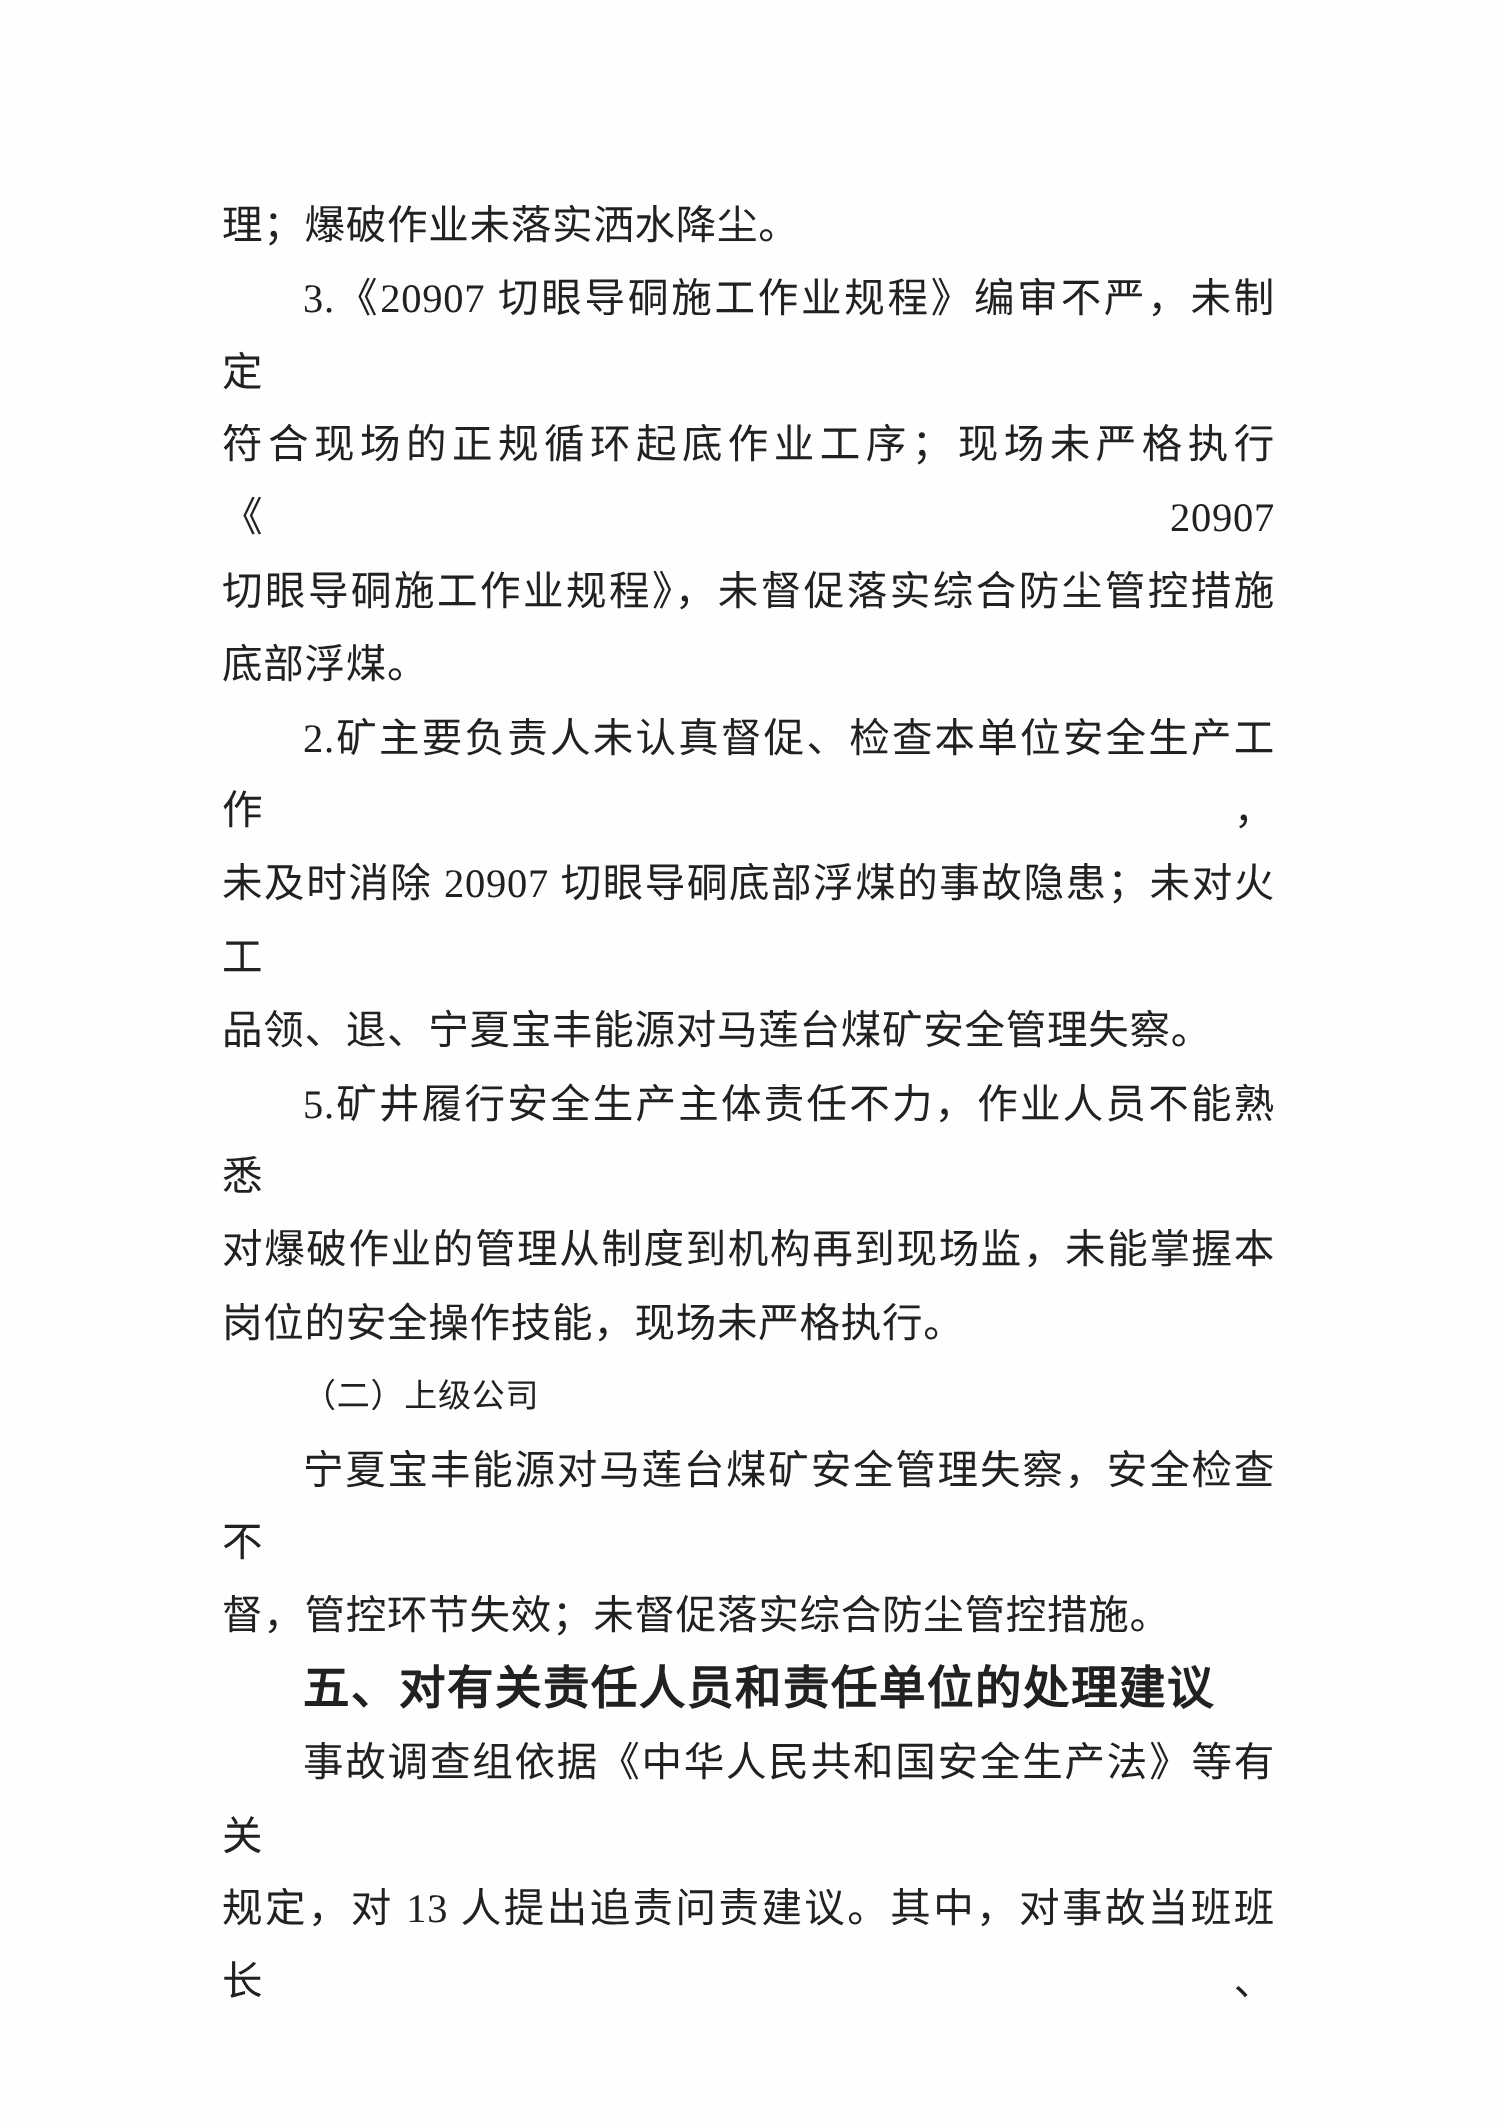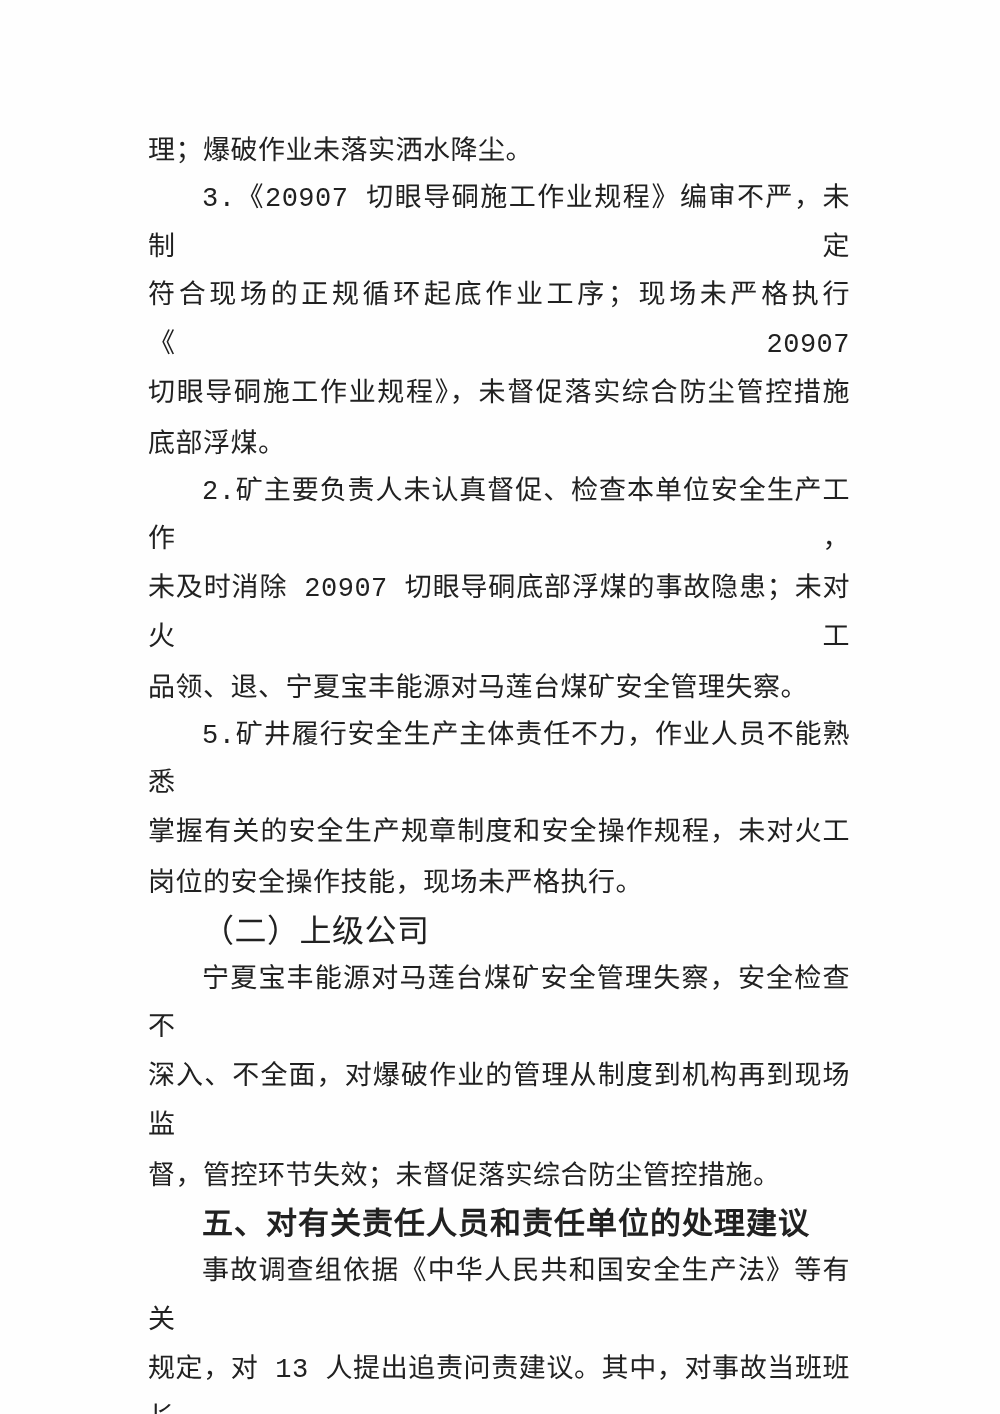--- a/index.html
+++ b/index.html
@@ -26,56 +26,54 @@
   .ln {
     font-size: 27px;
     line-height: 48.8px;
     letter-spacing: 0.5px;
     text-align: left;
   }
   
   .just {
     text-align: justify;
     text-align-last: justify;
-    font-family: Liberation Mono, monospace;
   }
   
   .ind {
     text-indent: 54px;
   }
   
   .head {
     font-family: "Liberation Sans", "DejaVu Sans", sans-serif;
     font-weight: 700;
     font-size: 31px;
     letter-spacing: 1px;
   }
   
   .sub {
-    font-size: 32px;
+    font-size: 22px;
   }
 </style>
 </head>
 <body>
 
 <div class="page">
   <div class="content">
     <div class="ln">理；爆破作业未落实洒水降尘。</div>
     <div class="ln ind just">3.《20907 切眼导硐施工作业规程》编审不严，未制定</div>
     <div class="ln just">符合现场的正规循环起底作业工序；现场未严格执行《20907</div>
     <div class="ln just">切眼导硐施工作业规程》，未督促落实综合防尘管控措施</div>
     <div class="ln">底部浮煤。</div>
     <div class="ln ind just">2.矿主要负责人未认真督促、检查本单位安全生产工作，</div>
     <div class="ln just">未及时消除 20907 切眼导硐底部浮煤的事故隐患；未对火工</div>
     <div class="ln">品领、退、宁夏宝丰能源对马莲台煤矿安全管理失察。</div>
     <div class="ln ind just">5.矿井履行安全生产主体责任不力，作业人员不能熟悉</div>
-    <div class="ln just">掌握有关的安全生产规章制度和安全操作规程，未对火工</div>
+    <div class="ln just">对爆破作业的管理从制度到机构再到现场监，未能掌握本</div>
     <div class="ln">岗位的安全操作技能，现场未严格执行。</div>
     <div class="ln ind sub">（二）上级公司</div>
     <div class="ln ind just">宁夏宝丰能源对马莲台煤矿安全管理失察，安全检查不</div>
-    <div class="ln just">深入、不全面，对爆破作业的管理从制度到机构再到现场监</div>
     <div class="ln">督，管控环节失效；未督促落实综合防尘管控措施。</div>
     <div class="ln ind head">五、对有关责任人员和责任单位的处理建议</div>
     <div class="ln ind just">事故调查组依据《中华人民共和国安全生产法》等有关</div>
     <div class="ln just">规定，对 13 人提出追责问责建议。其中，对事故当班班长、</div>
 
   </div>
 </div>
 
 </body></html>

